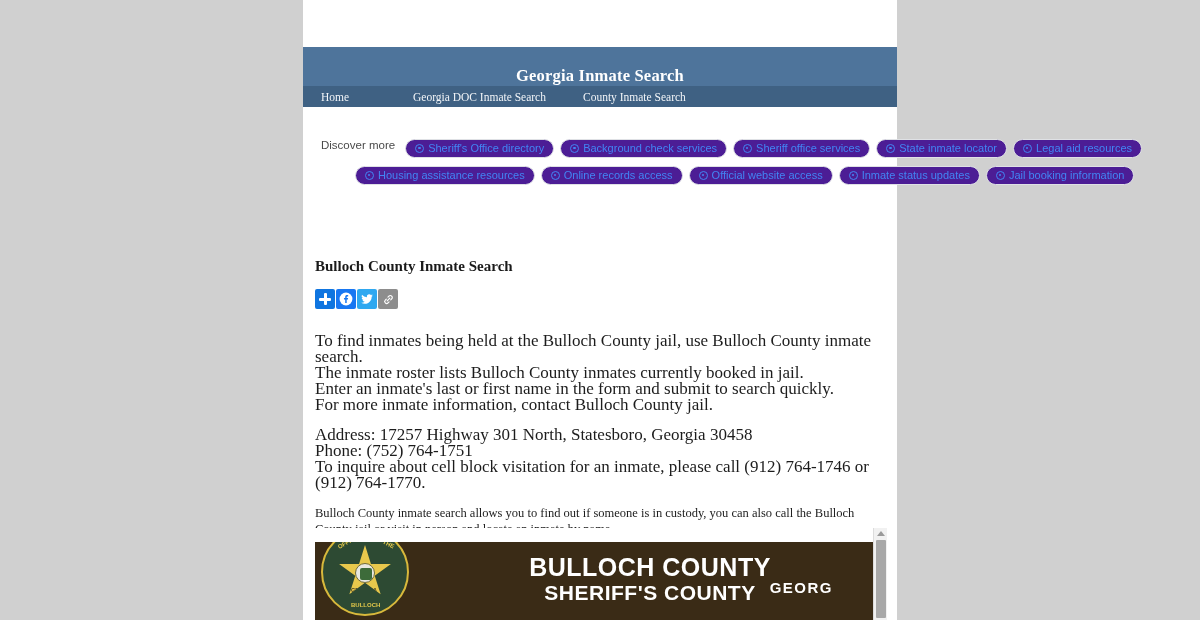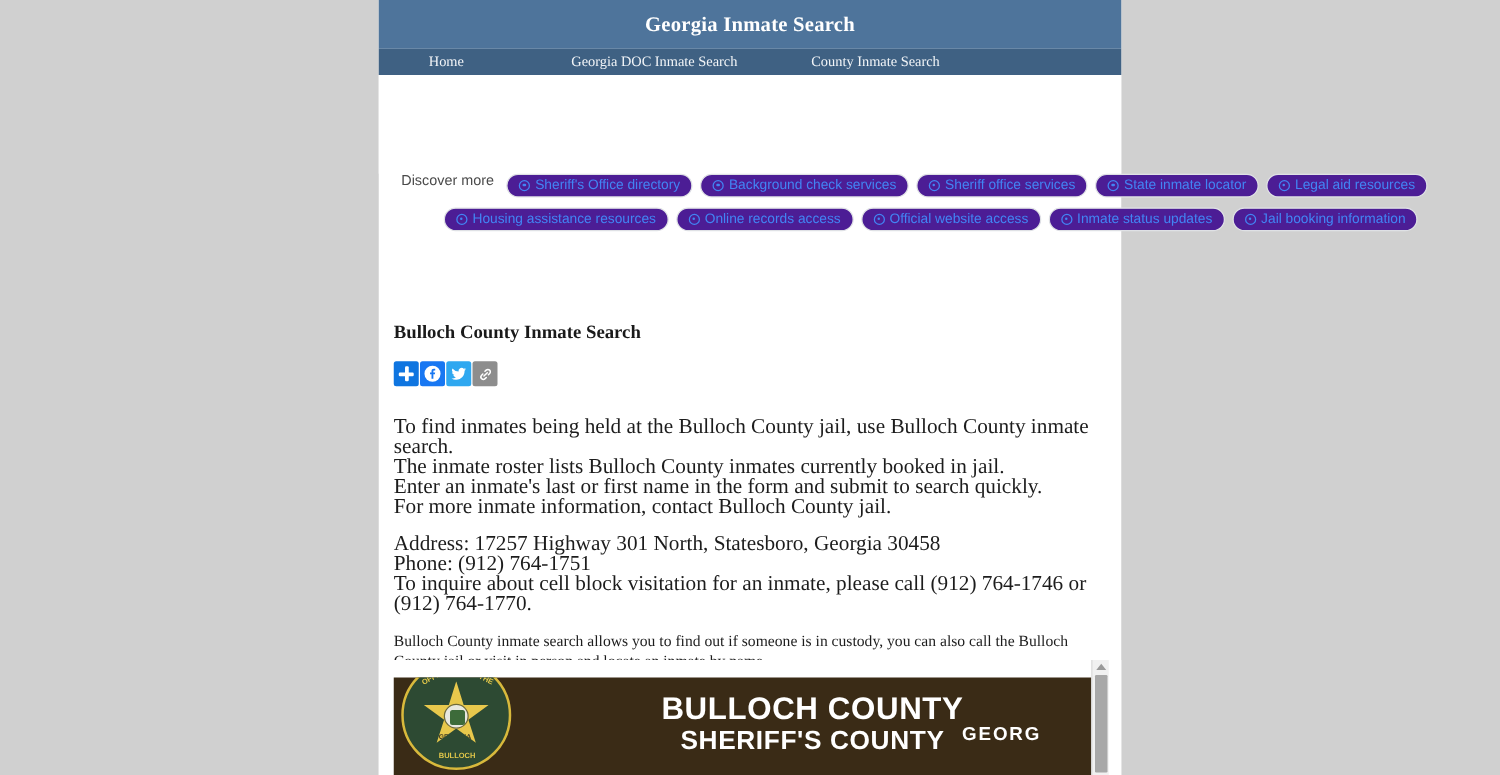--- a/index.html
+++ b/index.html
@@ -24,22 +24,23 @@
     width: 594px;
     height: 620px;
     background: #ffffff;
   }
 
   
   .site-header {
     height: 39px;
     background: #4e749b;
     display: flex;
-    align-items: center;
+    align-items: flex-end;
     justify-content: center;
+    margin-top: 47px;
   }
   .site-title {
     color: #ffffff;
     font-family: "Liberation Serif", serif;
     font-weight: bold;
     font-size: 16.5px;
     letter-spacing: .2px;
   }
 
   
@@ -49,21 +50,20 @@
     display: flex;
     align-items: center;
     padding-left: 18px;
   }
   .nav-item {
     color: #f2f5f8;
     font-family: "Liberation Serif", serif;
     font-size: 11.5px;
     text-decoration: none;
     white-space: nowrap;
-    margin-left: 22px;
   }
   .nav-item:nth-child(1) { width: 92px; }
   .nav-item:nth-child(2) { width: 170px; }
 
   
   .ad-slot { height: 79px; background:#fff; }
 
   
   .discover-wrap {
     position: absolute;
@@ -419,21 +419,21 @@
 
     <div class="body-block">
       <p class="body-line">To find inmates being held at the Bulloch County jail, use Bulloch County inmate search.</p>
       <p class="body-line">The inmate roster lists Bulloch County inmates currently booked in jail.</p>
       <p class="body-line">Enter an inmate's last or first name in the form and submit to search quickly.</p>
       <p class="body-line">For more inmate information, contact Bulloch County jail.</p>
     </div>
 
     <div class="jail-block">
       <p class="body-line">Address: 17257 Highway 301 North, Statesboro, Georgia 30458</p>
-      <p class="body-line">Phone: (912) 764-1751</p>
+      <p class="body-line">Phone: (752) 764-1751</p>
       <p class="body-line">To inquire about cell block visitation for an inmate, please call (912) 764-1746 or (912) 764-1770.</p>
     </div>
 
     <p class="closing">Bulloch County inmate search allows you to find out if someone is in custody, you can also call the Bulloch County jail or visit in person and locate an inmate by name.</p>
 
   </div>
 
   <div class="banner-area">
     <div class="banner-scrollpad">
       <div class="banner">

